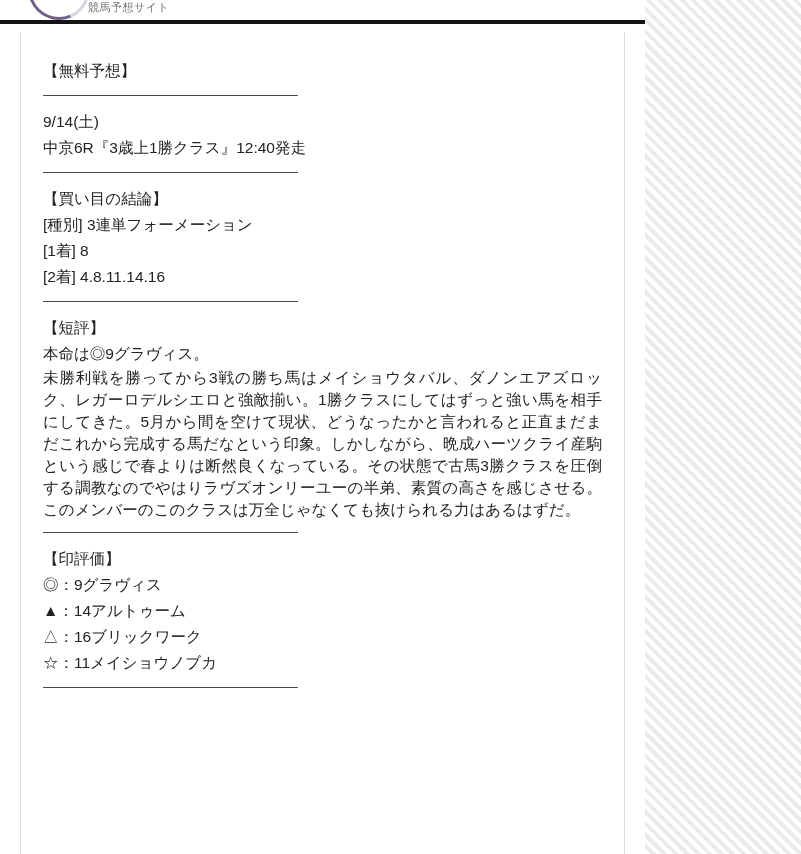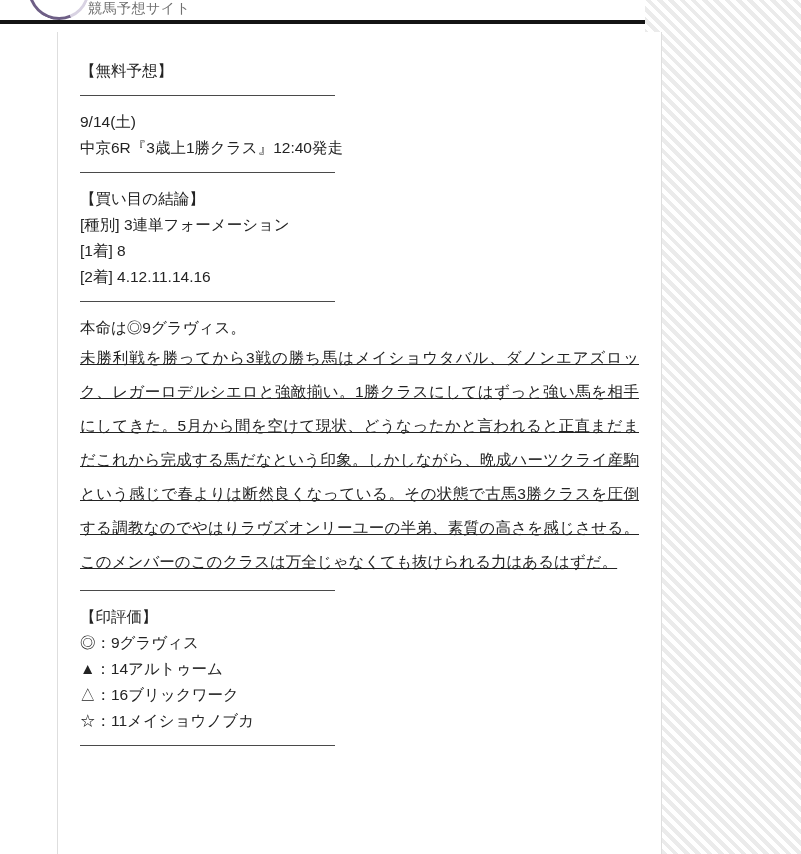--- a/index.html
+++ b/index.html
@@ -60,21 +60,21 @@
     border: 3px solid #d8d2e2;
     border-radius: 50%;
     border-bottom-color: #6e5f86;
     border-left-color: #6e5f86;
     transform: rotate(22deg);
   }
   .site-tagline {
     position: absolute;
     left: 88px;
     top: 0px;
-    font-size: 14px;
+    font-size: 11px;
     color: #6f6f6f;
     letter-spacing: 0.5px;
   }
   .header-rule {
     position: absolute;
     left: 0;
     top: 20px;
     width: 645px;
     height: 4px;
     background: #141414;
@@ -88,37 +88,35 @@
     width: 605px;
     height: 822px;
     background: #ffffff;
     border-left: 1px solid #dedede;
     border-right: 1px solid #dedede;
     box-sizing: border-box;
     padding: 26px 22px 0 22px;
     font-size: 15.5px;
     line-height: 26px;
     color: #232323;
-    margin-left: 37px;
   }
 
   .blk { margin: 0; }
   .line { white-space: pre; }
   .hr {
     width: 255px;
     height: 0;
     border-top: 1px solid #4a4a4a;
     margin: 11px 0 13px 0;
   }
 
   .para {
     text-align: justify;
     text-justify: inter-character;
-    line-height: 34px;
-    text-decoration: underline;
+    line-height: 22px;
   }
   .hdr { font-weight: normal; }
 </style>
 </head>
 <body>
 
 <div class="page">
 
   <div class="content-col">
 
@@ -133,23 +131,24 @@
       <p class="blk hdr">【無料予想】</p>
       <div class="hr"></div>
 
       <p class="blk line">9/14(土)</p>
       <p class="blk line">中京6R『3歳上1勝クラス』12:40発走</p>
       <div class="hr"></div>
 
       <p class="blk hdr">【買い目の結論】</p>
       <p class="blk line">[種別] 3連単フォーメーション</p>
       <p class="blk line">[1着] 8</p>
-      <p class="blk line">[2着] 4.12.11.14.16</p>
+      <p class="blk line">[2着] 4.8.11.14.16</p>
       <div class="hr"></div>
 
+      <p class="blk hdr">【短評】</p>
       <p class="blk line">本命は◎9グラヴィス。</p>
       <p class="blk para">未勝利戦を勝ってから3戦の勝ち馬はメイショウタバル、ダノンエアズロック、レガーロデルシエロと強敵揃い。1勝クラスにしてはずっと強い馬を相手にしてきた。5月から間を空けて現状、どうなったかと言われると正直まだまだこれから完成する馬だなという印象。しかしながら、晩成ハーツクライ産駒という感じで春よりは断然良くなっている。その状態で古馬3勝クラスを圧倒する調教なのでやはりラヴズオンリーユーの半弟、素質の高さを感じさせる。このメンバーのこのクラスは万全じゃなくても抜けられる力はあるはずだ。</p>
       <div class="hr"></div>
 
       <p class="blk hdr">【印評価】</p>
       <p class="blk line">◎：9グラヴィス</p>
       <p class="blk line">▲：14アルトゥーム</p>
       <p class="blk line">△：16ブリックワーク</p>
       <p class="blk line">☆：11メイショウノブカ</p>
       <div class="hr"></div>

